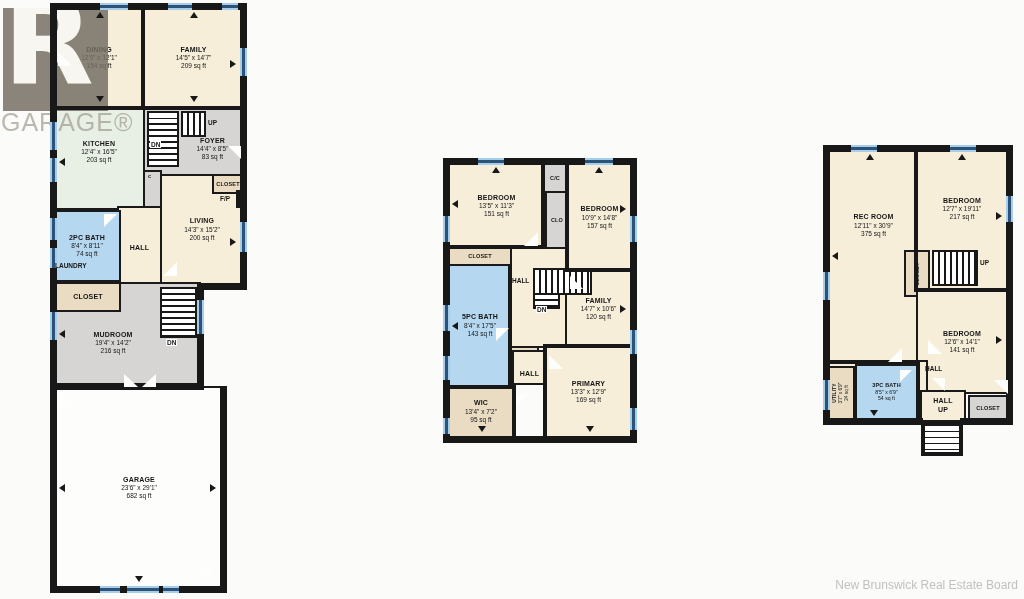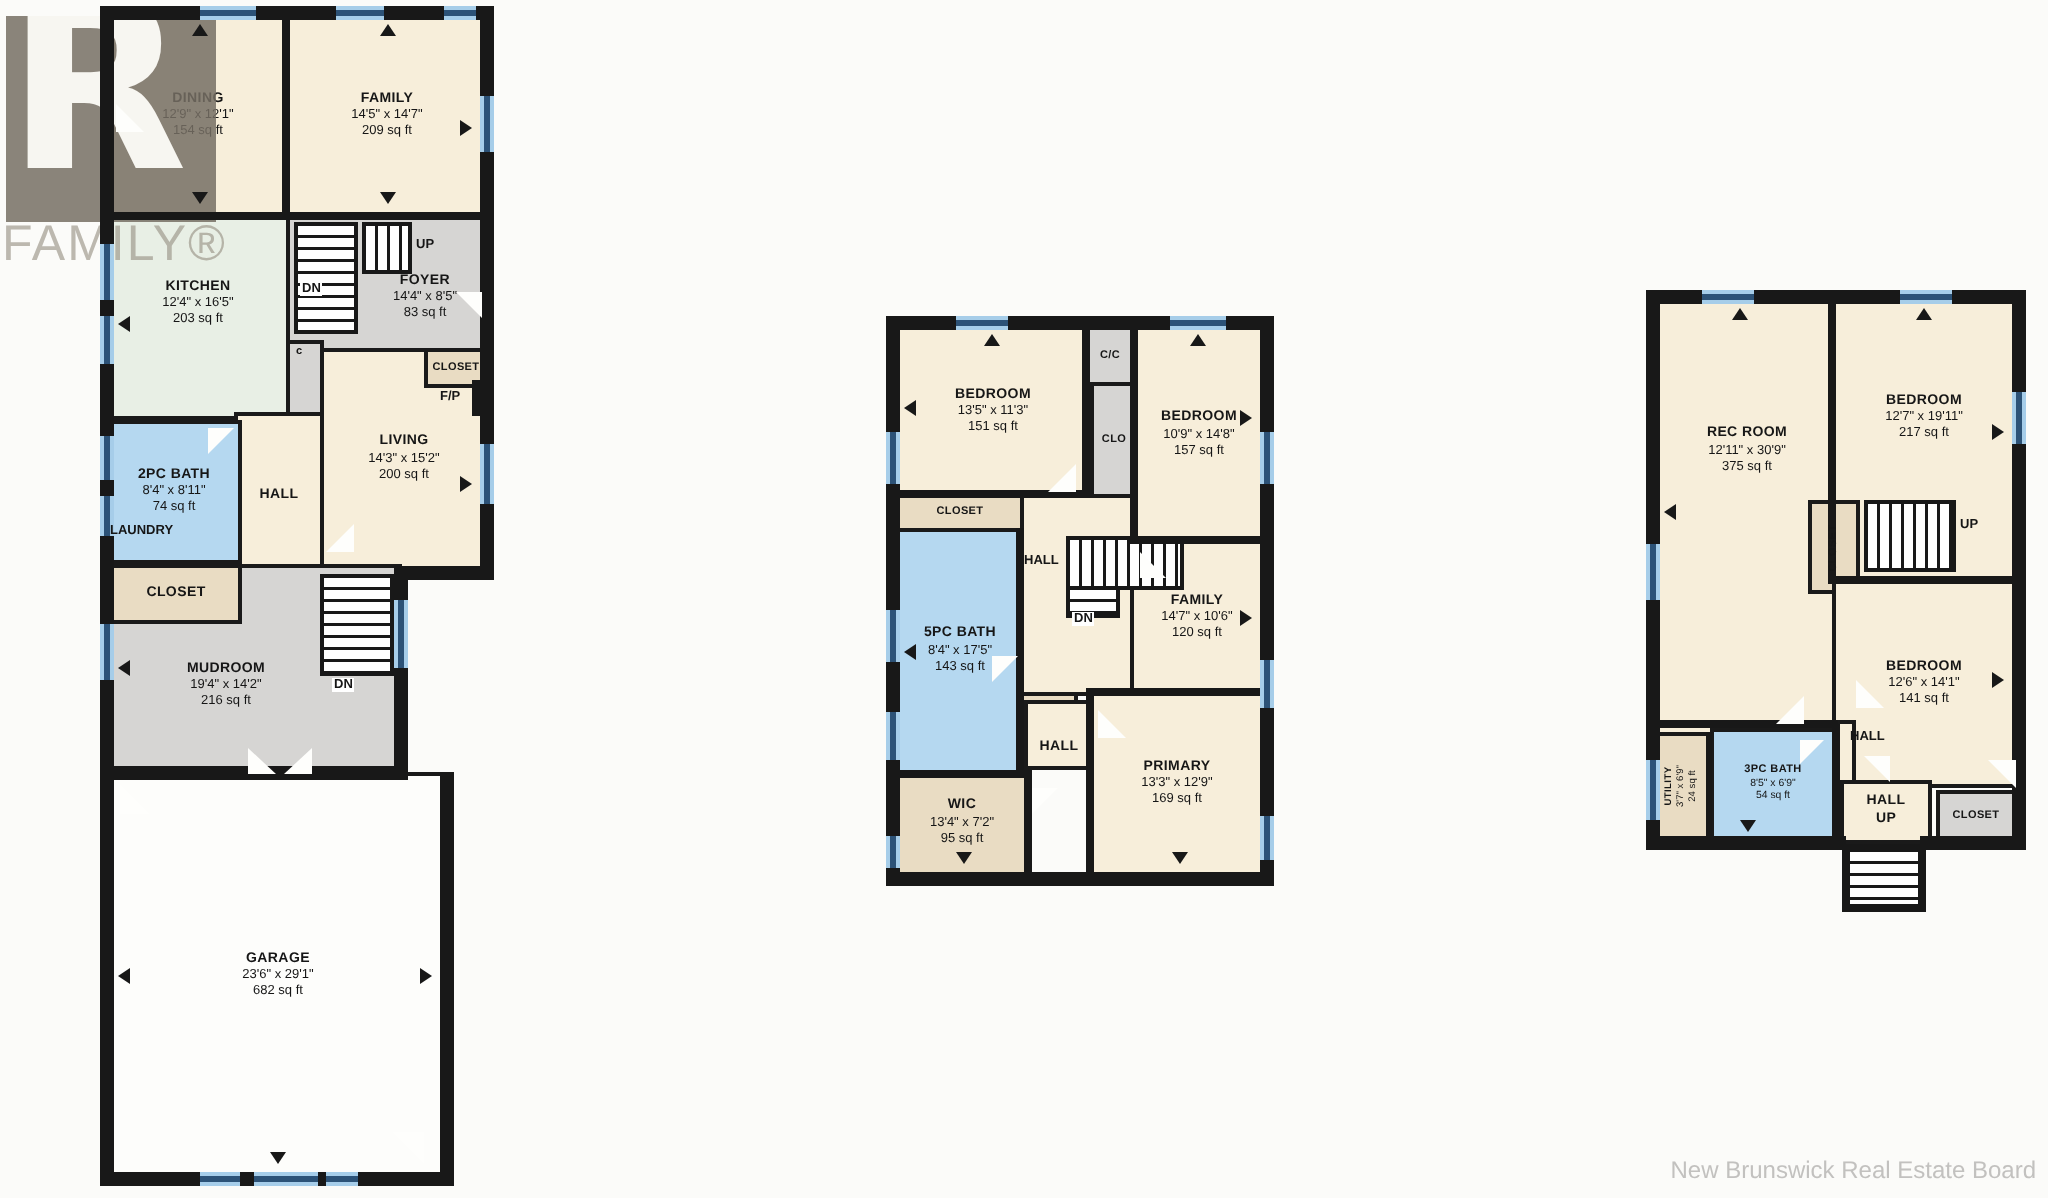--- a/index.html
+++ b/index.html
@@ -393,17 +393,17 @@
     <div class="arr al" style="left:832px;top:252px;"></div>
     <div class="arr ar2" style="left:996px;top:212px;"></div>
     <div class="arr ar2" style="left:996px;top:336px;"></div>
     <div class="arr ad" style="left:870px;top:410px;"></div>
   </div>
 
   <div id="wm">
     <div id="wm-box">
       <span>R</span>
     </div>
-    <div id="wm-text">FAMILY®</div>
+    <div id="wm-text">GARAGE®</div>
   </div>
 
   <div id="credit">New Brunswick Real Estate Board</div>
 </div>
 
 </body></html>

